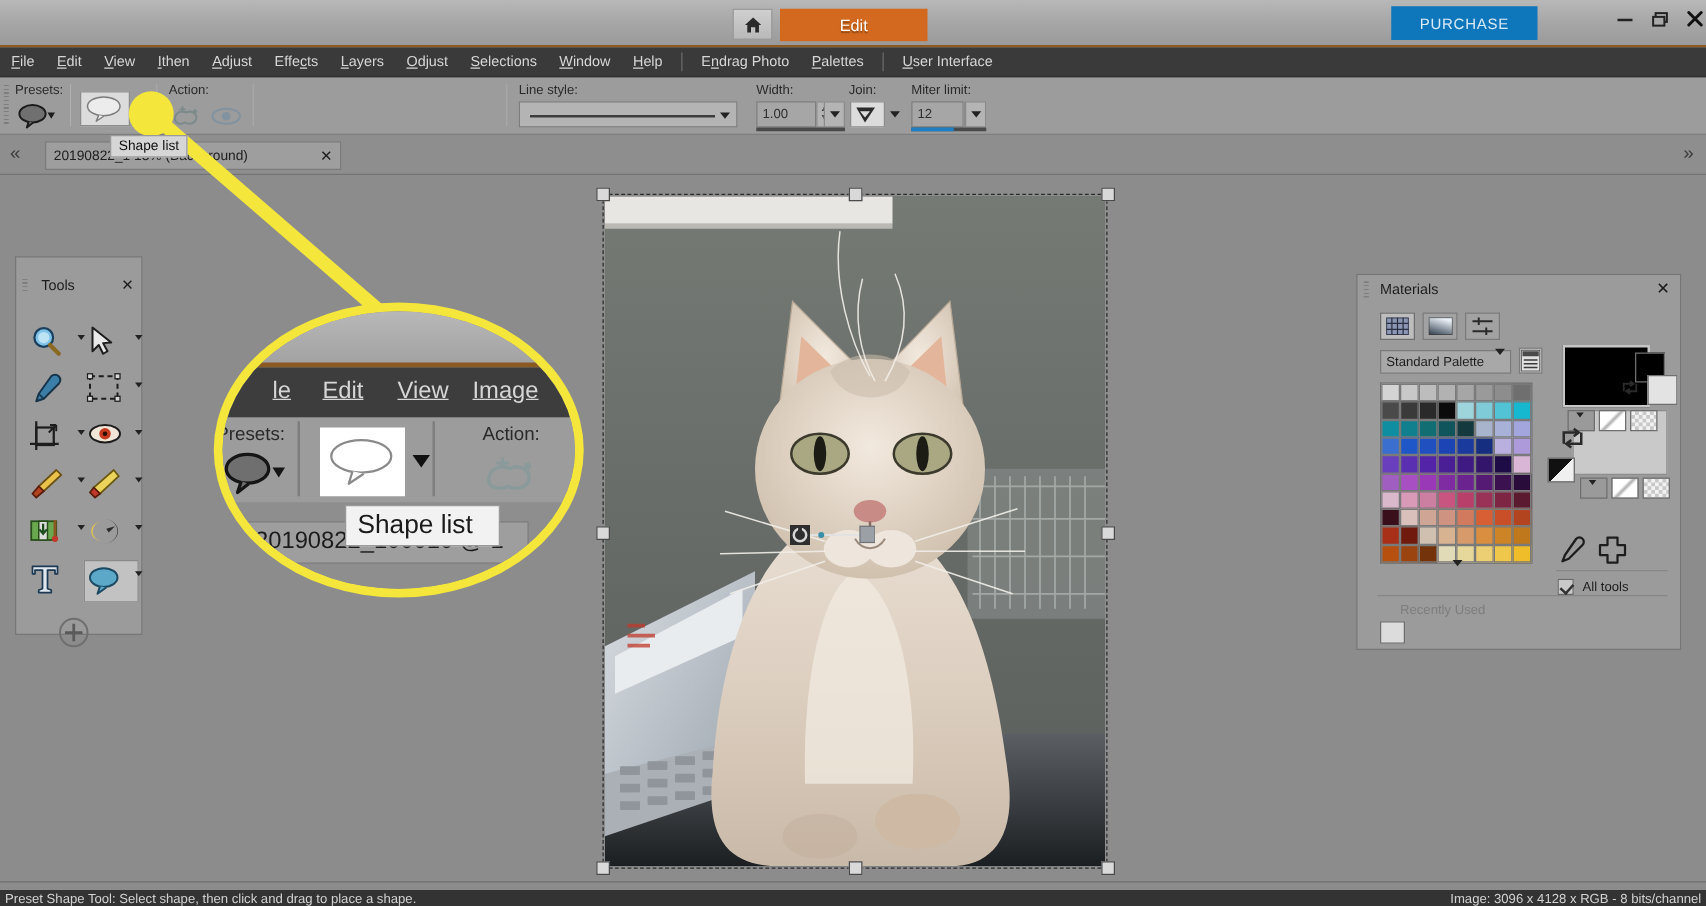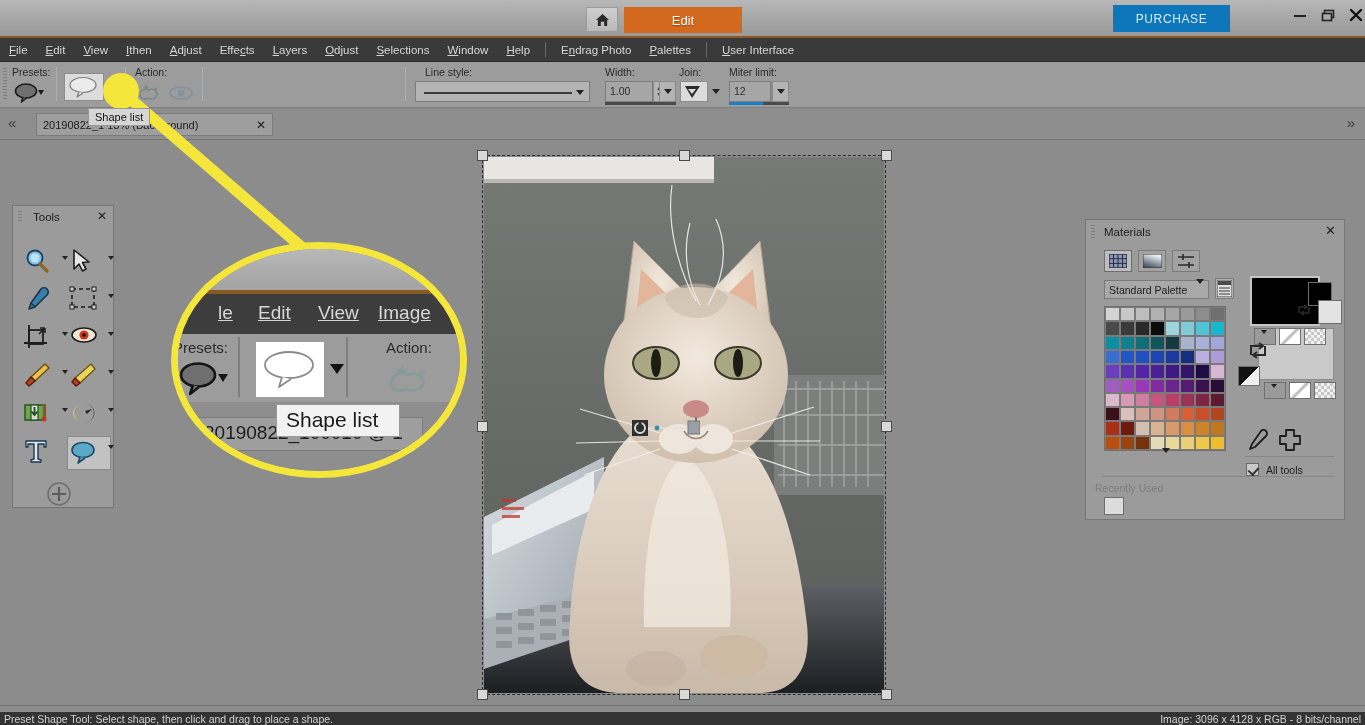--- a/index.html
+++ b/index.html
@@ -138,21 +138,21 @@
     position:absolute; left:0; top:140px; width:1365px; height:572px;
     background:#8c8c8c;
   }
   
   #tools{
     position:absolute; left:12px; top:205px; width:102px; height:303px;
     background:#9b9b9b; border:1px solid #767676;
   }
   #tools-head{
     height:22px; display:flex; align-items:center; padding-left:20px;
-    font-size:11.5px; color:#1d1d1d; position:relative;
+    font-size:11.5px; color:#1d1d1d; position:relative;margin-top:12px;
   }
   #tools-head .grip2{
     position:absolute; left:5px; top:5px; width:4px; height:12px;
     background:repeating-linear-gradient(180deg,#7e7e7e 0 1px,transparent 1px 3px);
   }
   #tools-close{position:absolute; right:6px; top:3px; font-size:12px;}
   .tool-grid{position:relative; padding-top:2px;}
   .tcell{position:absolute; width:36px; height:30px;}
   .tcell.sel{background:#c2c2c2; border:1px solid #8a8a8a;}
   .tcaret{position:absolute; right:-9px; top:12px;}
@@ -243,21 +243,21 @@
   }
   .chk2{
     width:13px;height:13px;background:#c9c9c9;border:1px solid #6a6a6a;
     position:relative; display:inline-block;
   }
   .chk2::after{
     content:""; position:absolute; left:3px; top:1px; width:5px; height:8px;
     border:solid #333; border-width:0 2px 2px 0; transform:rotate(42deg);
   }
   .hr{position:absolute; height:1px; background:#868686;}
-  #recent-label{position:absolute; left:9px; top:262px; font-size:10.5px; color:#7d7d7d;}
+  #recent-label{position:absolute; left:34px; top:262px; font-size:10.5px; color:#7d7d7d;}
   #recent-sw{position:absolute; left:18px; top:277px; width:20px; height:18px; background:#dcdcdc; border:1px solid #6f6f6f;}
   
   #magnifier{
     position:absolute; left:171px; top:242px; width:296px; height:236px;
     border-radius:50%; border:7px solid #f5e63c; overflow:hidden;
     background:#8c8c8c; z-index:30;
   }
   #callout-line{
     position:absolute; left:0; top:0; width:1365px; height:725px;
     pointer-events:none; z-index:29;
@@ -383,21 +383,21 @@
   <div class="chk-row" style="left:214px; top:89px;">
     <span class="chk"></span>
     <span>Anti-alias</span>
   </div>
   <div class="chk-row" style="left:304px; top:71px;">
     <span class="chk"></span>
     <span>Create as vector</span>
   </div>
   <div class="ob-vsep" style="left:405px;"></div>
 
-  <div class="ob-label" style="left:425px;">Line style:</div>
+  <div class="ob-label" style="left:415px;">Line style:</div>
   <div class="field" style="left:415px; top:19px; width:175px; height:21px; background:#b4b4b4;">
     <div style="position:absolute; left:8px; top:10px; width:148px; height:2px; background:#3d3d3d;"></div>
     <div style="position:absolute; right:5px; top:8px;">
         <div class="caret"></div>
       </div>
   </div>
 
   <div class="ob-label" style="left:605px;">Width:</div>
   <div class="field" style="left:605px; top:19px; width:48px; height:21px;">1.00</div>
   <div class="spin" style="left:653px; top:19px; height:21px; padding-top:2px;">▲<br>▼</div>

